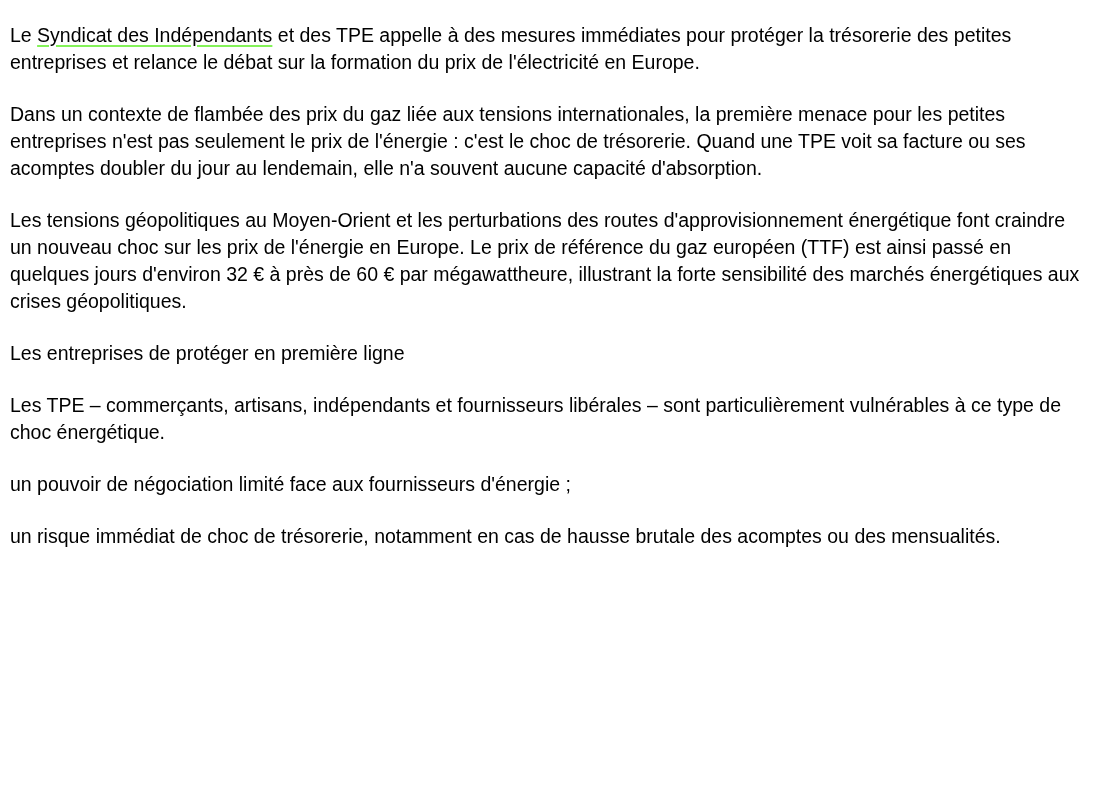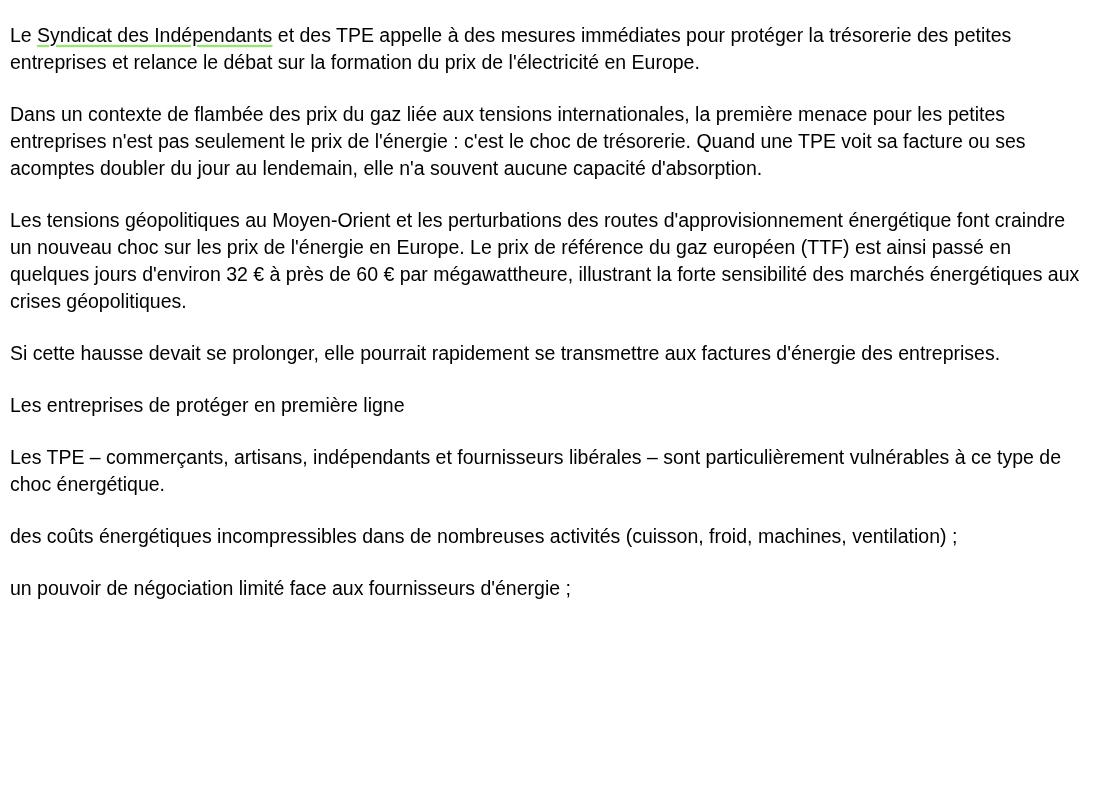--- a/index.html
+++ b/index.html
@@ -34,19 +34,18 @@
   }
 </style>
 </head>
 <body>
 
 <div class="page">
   <article class="article">
     <p><span>Le </span><a href="#">Syndicat des Indépendants</a><span> et des TPE appelle à des mesures immédiates pour protéger la trésorerie des petites entreprises et relance le débat sur la formation du prix de l'électricité en Europe.</span></p>
     <p>Dans un contexte de flambée des prix du gaz liée aux tensions internationales, la première menace pour les petites entreprises n'est pas seulement le prix de l'énergie : c'est le choc de trésorerie. Quand une TPE voit sa facture ou ses acomptes doubler du jour au lendemain, elle n'a souvent aucune capacité d'absorption.</p>
     <p>Les tensions géopolitiques au Moyen-Orient et les perturbations des routes d'approvisionnement énergétique font craindre un nouveau choc sur les prix de l'énergie en Europe. Le prix de référence du gaz européen (TTF) est ainsi passé en quelques jours d'environ 32 € à près de 60 € par mégawattheure, illustrant la forte sensibilité des marchés énergétiques aux crises géopolitiques.</p>
-    <p>Si cette hausse devait se prolonger, elle pourrait rapidement se transmettre aux factures d'énergie des entreprises.</p>
     <p>Les entreprises de protéger en première ligne</p>
     <p>Les TPE – commerçants, artisans, indépendants et fournisseurs libérales – sont particulièrement vulnérables à ce type de choc énergétique.</p>
-    <p>des coûts énergétiques incompressibles dans de nombreuses activités (cuisson, froid, machines, ventilation) ;</p>
     <p>un pouvoir de négociation limité face aux fournisseurs d'énergie ;</p>
+    <p>un risque immédiat de choc de trésorerie, notamment en cas de hausse brutale des acomptes ou des mensualités.</p>
   </article>
 </div>
 
 </body></html>

